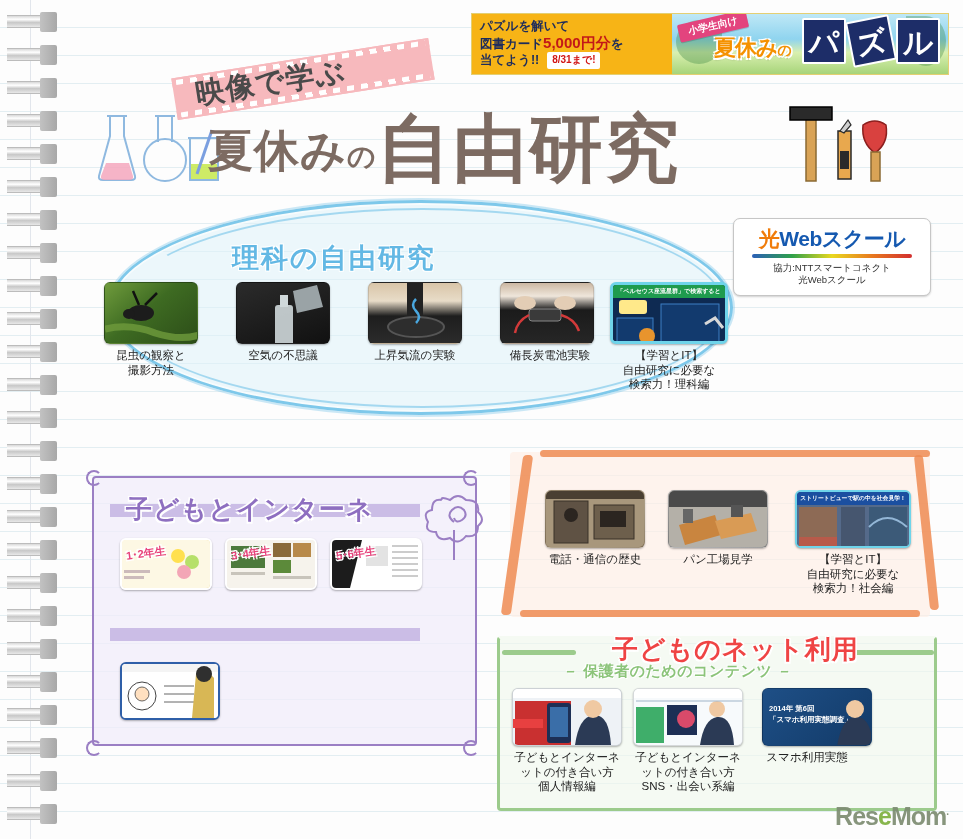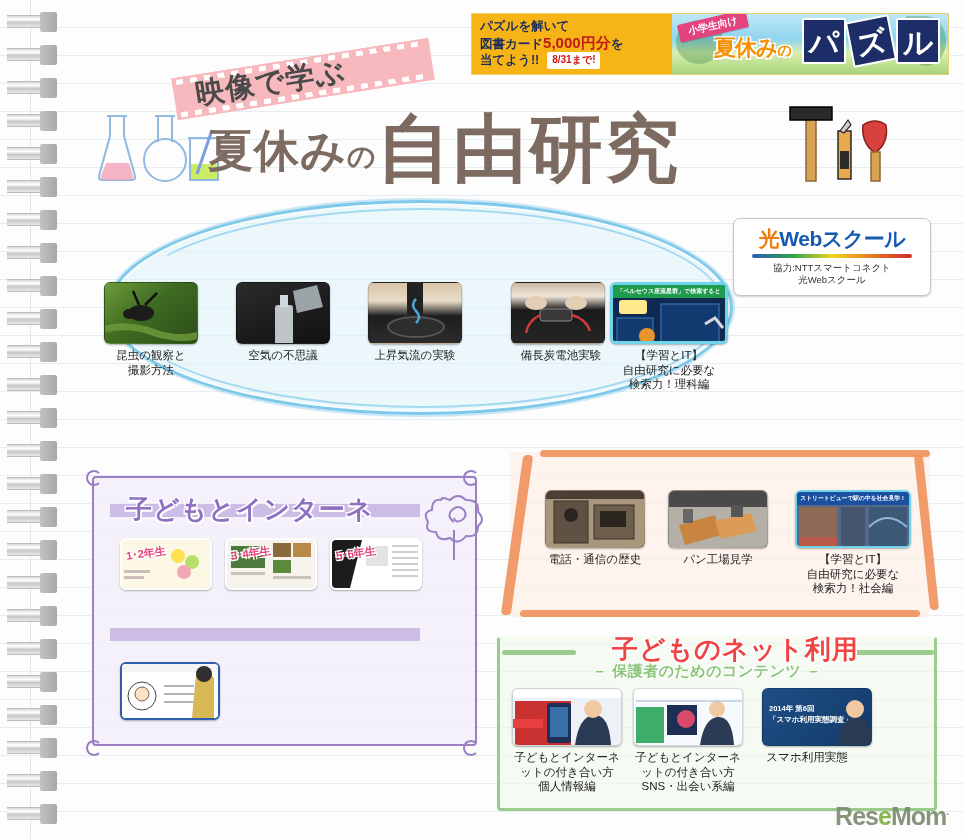--- a/index.html
+++ b/index.html
@@ -229,21 +229,21 @@
     border-top-color: transparent;
   }
   .green-line { position: absolute; height: 5px; background: #9ccb8c; border-radius: 3px; }
   .sec-title-green {
     position: absolute; left: 612px; top: 632px;
     font-size: 26px; font-weight: bold; color: #ef4444;
     text-shadow: 1.5px 1.5px 0 #fff, -1.5px -1.5px 0 #fff, 1.5px -1.5px 0 #fff, -1.5px 1.5px 0 #fff;
     letter-spacing: 1px; white-space: nowrap;
   }
   .green-sub {
-    position: absolute; left: 592px; top: 662px;
+    position: absolute; left: 563px; top: 662px;
     font-size: 15px; font-weight: bold; color: #8cc47a;
     text-shadow: 1px 1px 0 #fff, -1px -1px 0 #fff;
     letter-spacing: .5px; white-space: nowrap;
   }
 
   
   .resemom {
     position: absolute; right: 14px; bottom: 8px;
     font-size: 25px; font-weight: bold; color: #7d8d72;
     letter-spacing: -1px; opacity: .92;
@@ -421,20 +421,23 @@
         <path d="M52 28 L60 17 L63 22 L56 30 Z" fill="#cfcfcf" stroke="#2a2a2a" stroke-width="1.2"></path>
         <rect x="52" y="48" width="9" height="18" fill="#2a2a2a"></rect>
         <path d="M75 22 Q87 14 98 22 Q101 40 87 50 Q73 40 75 22 Z" fill="#d9413f" stroke="#8c1f1e" stroke-width="1.5"></path>
         <rect x="83" y="49" width="9" height="29" fill="#d9a356" stroke="#8a6a33" stroke-width="1.5"></rect>
       </g>
     </svg>
   </div>
 
   <div class="sci-oval"></div>
   <div class="sci-oval2"></div>
+  <div class="sec-title-blue">
+    <span>理科の自由研究</span>
+  </div>
 
   <div class="card" style="left:236px;top:282px;width:94px;">
     <div class="thumb" style="width:94px;height:62px;background:linear-gradient(160deg,#2b2b2b,#111);">
       <svg width="94" height="62" viewBox="0 0 94 62">
           <rect x="38" y="22" width="18" height="40" rx="3" fill="#cfd8da" opacity=".9"></rect>
           <rect x="43" y="12" width="8" height="12" fill="#cfd8da"></rect>
           <path d="M56 8 L80 2 L86 24 L60 30 Z" fill="#9aa3a6"></path>
         </svg>
     </div>
     <div class="cap-txt">空気の不思議</div>
@@ -459,21 +462,21 @@
     <div class="thumb" style="width:94px;height:62px;background:linear-gradient(180deg,#d9c5a8 0%,#e8dcc8 30%,#1e1e1e 55%,#2b2b2b 100%);">
       <svg width="94" height="62" viewBox="0 0 94 62">
           <rect x="38" y="0" width="16" height="34" fill="#222"></rect>
           <ellipse cx="47" cy="44" rx="28" ry="10" fill="#2d2d2d" stroke="#555" stroke-width="2"></ellipse>
           <path d="M47 16 q-6 6 0 12 q6 6 0 12" stroke="#4aa8e0" stroke-width="2.5" fill="none"></path>
         </svg>
     </div>
     <div class="cap-txt">上昇気流の実験</div>
   </div>
 
-  <div class="card" style="left:511px;top:282px;width:100px;">
+  <div class="card" style="left:500px;top:282px;width:100px;">
     <div class="thumb" style="width:94px;height:62px;background:linear-gradient(180deg,#cbb7a2 0%,#efe6db 22%,#1b1b1b 45%,#262626 100%);">
       <svg width="94" height="62" viewBox="0 0 94 62">
           <rect x="28" y="26" width="32" height="12" rx="3" fill="#3a3a3a" stroke="#888" stroke-width="1"></rect>
           <path d="M60 32 q14 4 18 16" stroke="#d23a3a" stroke-width="2.5" fill="none"></path>
           <path d="M28 32 q-12 6 -14 18" stroke="#d23a3a" stroke-width="2.5" fill="none"></path>
           <ellipse cx="24" cy="20" rx="11" ry="7" fill="#e3cdb5"></ellipse>
           <ellipse cx="64" cy="20" rx="11" ry="7" fill="#e3cdb5"></ellipse>
         </svg>
     </div>
     <div class="cap-txt">備長炭電池実験</div>

